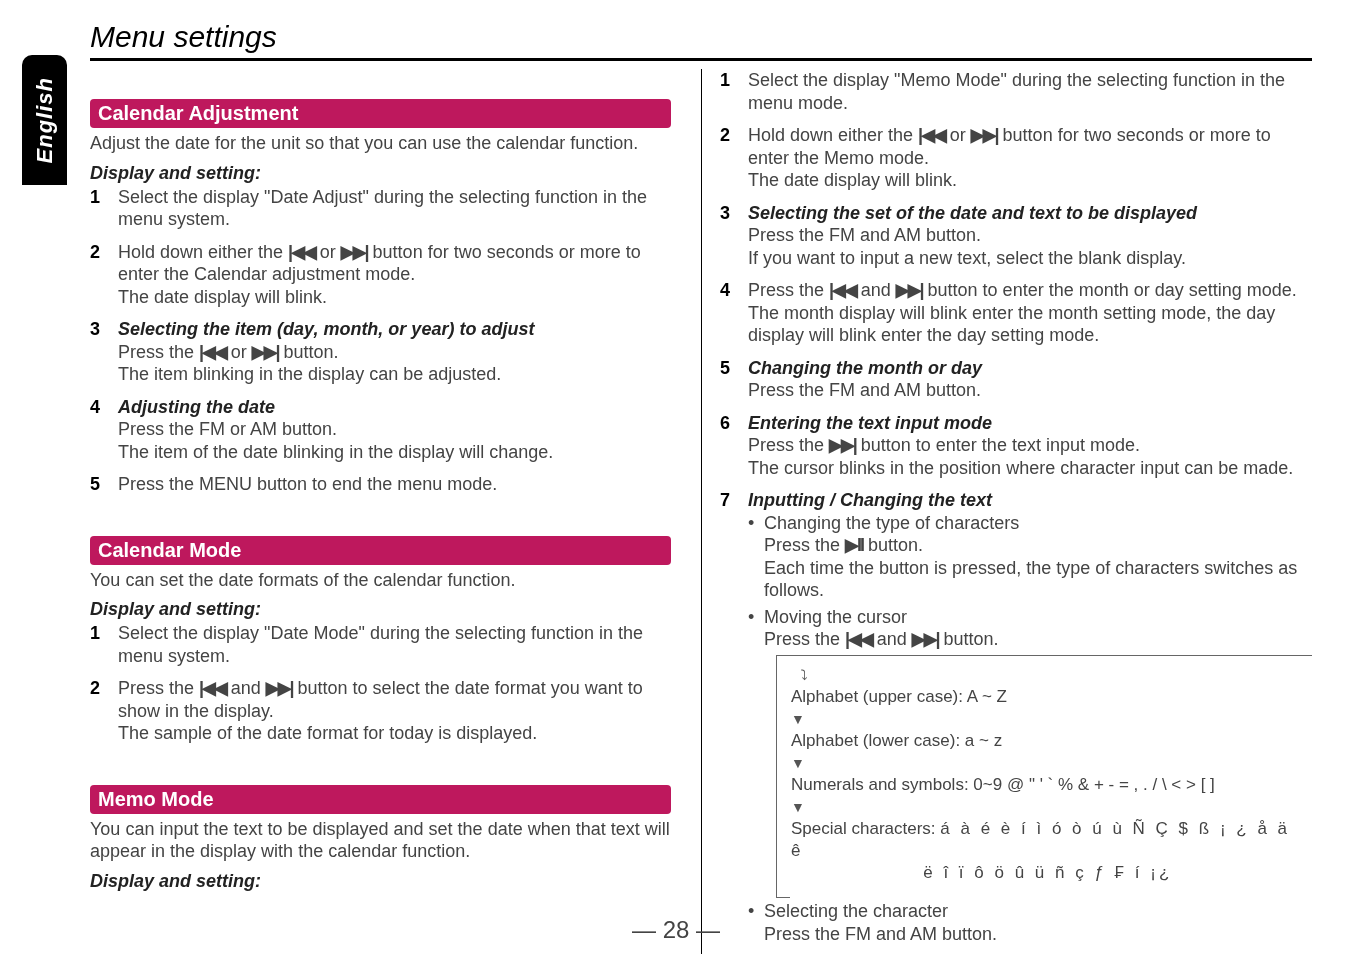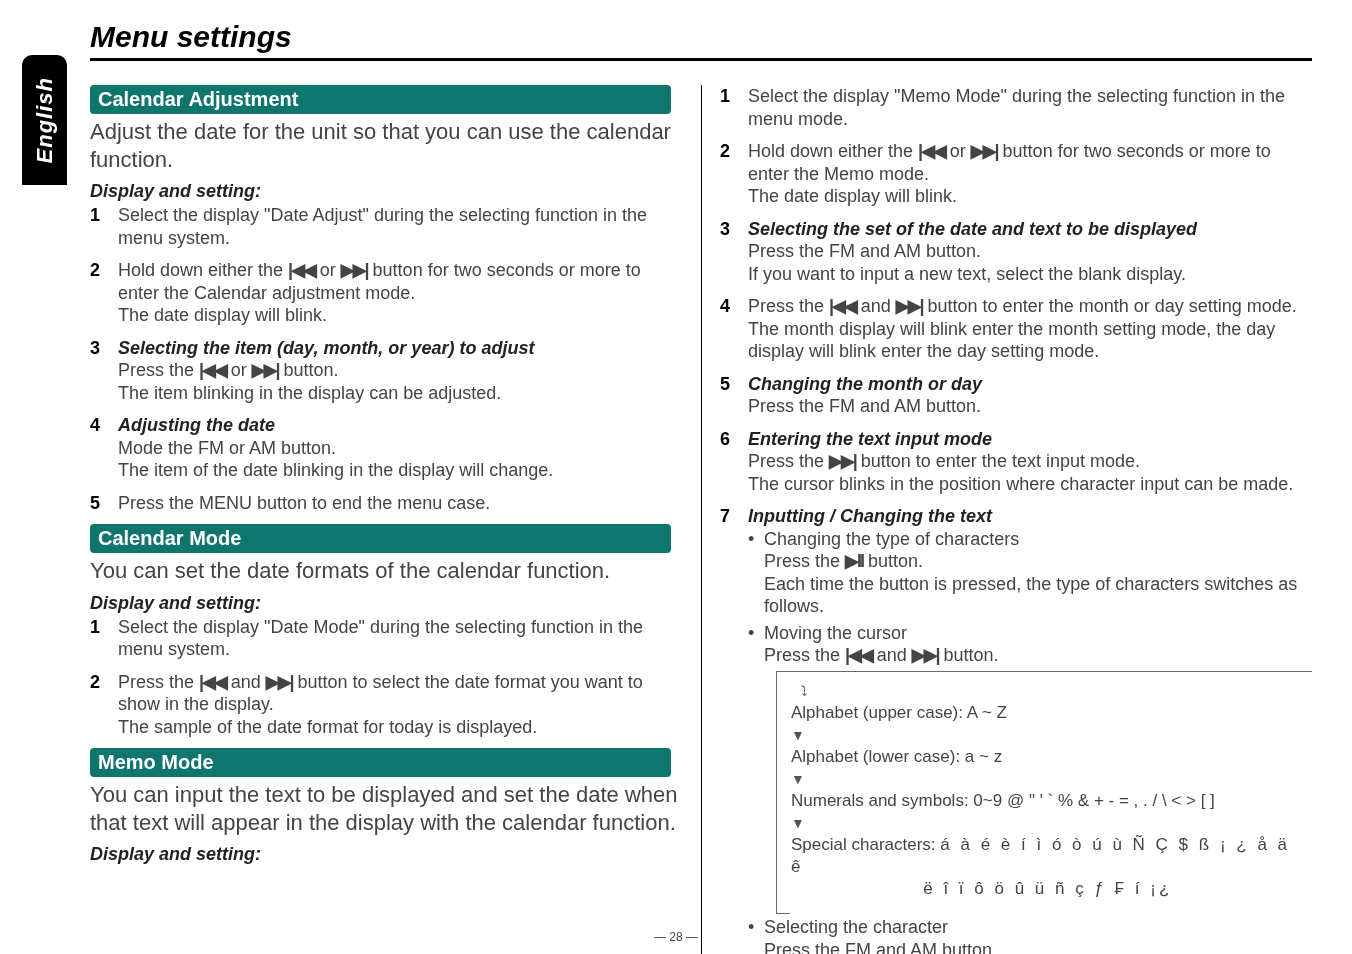--- a/index.html
+++ b/index.html
@@ -30,53 +30,53 @@
     font-size: 22px;
     writing-mode: vertical-rl;
     transform: rotate(180deg);
     letter-spacing: 1px;
   }
   .content {
     margin-left: 40px;
   }
   h1.title {
     font-style: italic;
-    font-weight: bold;
+    font-weight: normal;
     font-size: 30px;
     border-bottom: 3px solid #000;
     padding-bottom: 4px;
-    margin-bottom: 24px;
+    margin-bottom: 8px;
   }
   .columns {
     display: flex;
     gap: 0;
   }
   .col {
     width: 50%;
     padding-right: 18px;
   }
   .col.right {
     border-left: 1px solid #000;
     padding-left: 18px;
     padding-right: 0;
   }
   .section-head {
-    background: #0f766e;
+    background: #be185d;
     color: #fff;
     font-weight: bold;
     font-size: 20px;
     padding: 3px 8px;
     border-radius: 4px;
     margin-bottom: 4px;
-    margin-top: 0;
+    margin-top: 30px;
     display: inline-block;
     min-width: 98%;
   }
   .lead {
-    font-size: 22px;
+    font-size: 18px;
     color: #444;
     line-height: 1.25;
     margin-bottom: 8px;
   }
   .subhead {
     font-weight: bold;
     font-style: italic;
     font-size: 18px;
     color: #222;
     margin-top: 4px;
@@ -132,21 +132,21 @@
     border-bottom: 1px solid #666;
     width: 14px;
     height: 10px;
   }
   .special { font-family: Arial, sans-serif; letter-spacing: 3px; }
   .pagefoot {
     position: absolute;
     bottom: 10px;
     left: 50%;
     transform: translateX(-50%);
-    font-size: 12px;
+    font-size: 24px;
     color: #444;
   }
 </style>
 </head>
 <body>
 
 <div class="page">
   <div class="side-tab">
       <span>English</span>
     </div>
@@ -166,24 +166,24 @@
             <span>Hold down either the </span><span class="icon">|◀◀</span><span> or </span><span class="icon">▶▶|</span><span> button for two seconds or more to enter the Calendar adjustment mode.</span><br>
             <span>The date display will blink.</span>
           </li>
           <li>
             <span class="step-title">Selecting the item (day, month, or year) to adjust</span>
             <span>Press the </span><span class="icon">|◀◀</span><span> or </span><span class="icon">▶▶|</span><span> button.</span><br>
             <span>The item blinking in the display can be adjusted.</span>
           </li>
           <li>
             <span class="step-title">Adjusting the date</span>
-            <span>Mode the FM or AM button.</span><br>
+            <span>Press the FM or AM button.</span><br>
             <span>The item of the date blinking in the display will change.</span>
           </li>
-          <li><span>Press the MENU button to end the menu case.</span></li>
+          <li><span>Press the MENU button to end the menu mode.</span></li>
         </ol>
 
         <div class="section-head">Calendar Mode</div>
         <p class="lead">You can set the date formats of the calendar function.</p>
         <p class="subhead">Display and setting:</p>
         <ol class="steps">
           <li><span>Select the display "Date Mode" during the selecting function in the menu system.</span></li>
           <li>
             <span>Press the </span><span class="icon">|◀◀</span><span> and </span><span class="icon">▶▶|</span><span> button to select the date format you want to show in the display.</span><br>
             <span>The sample of the date format for today is displayed.</span>

